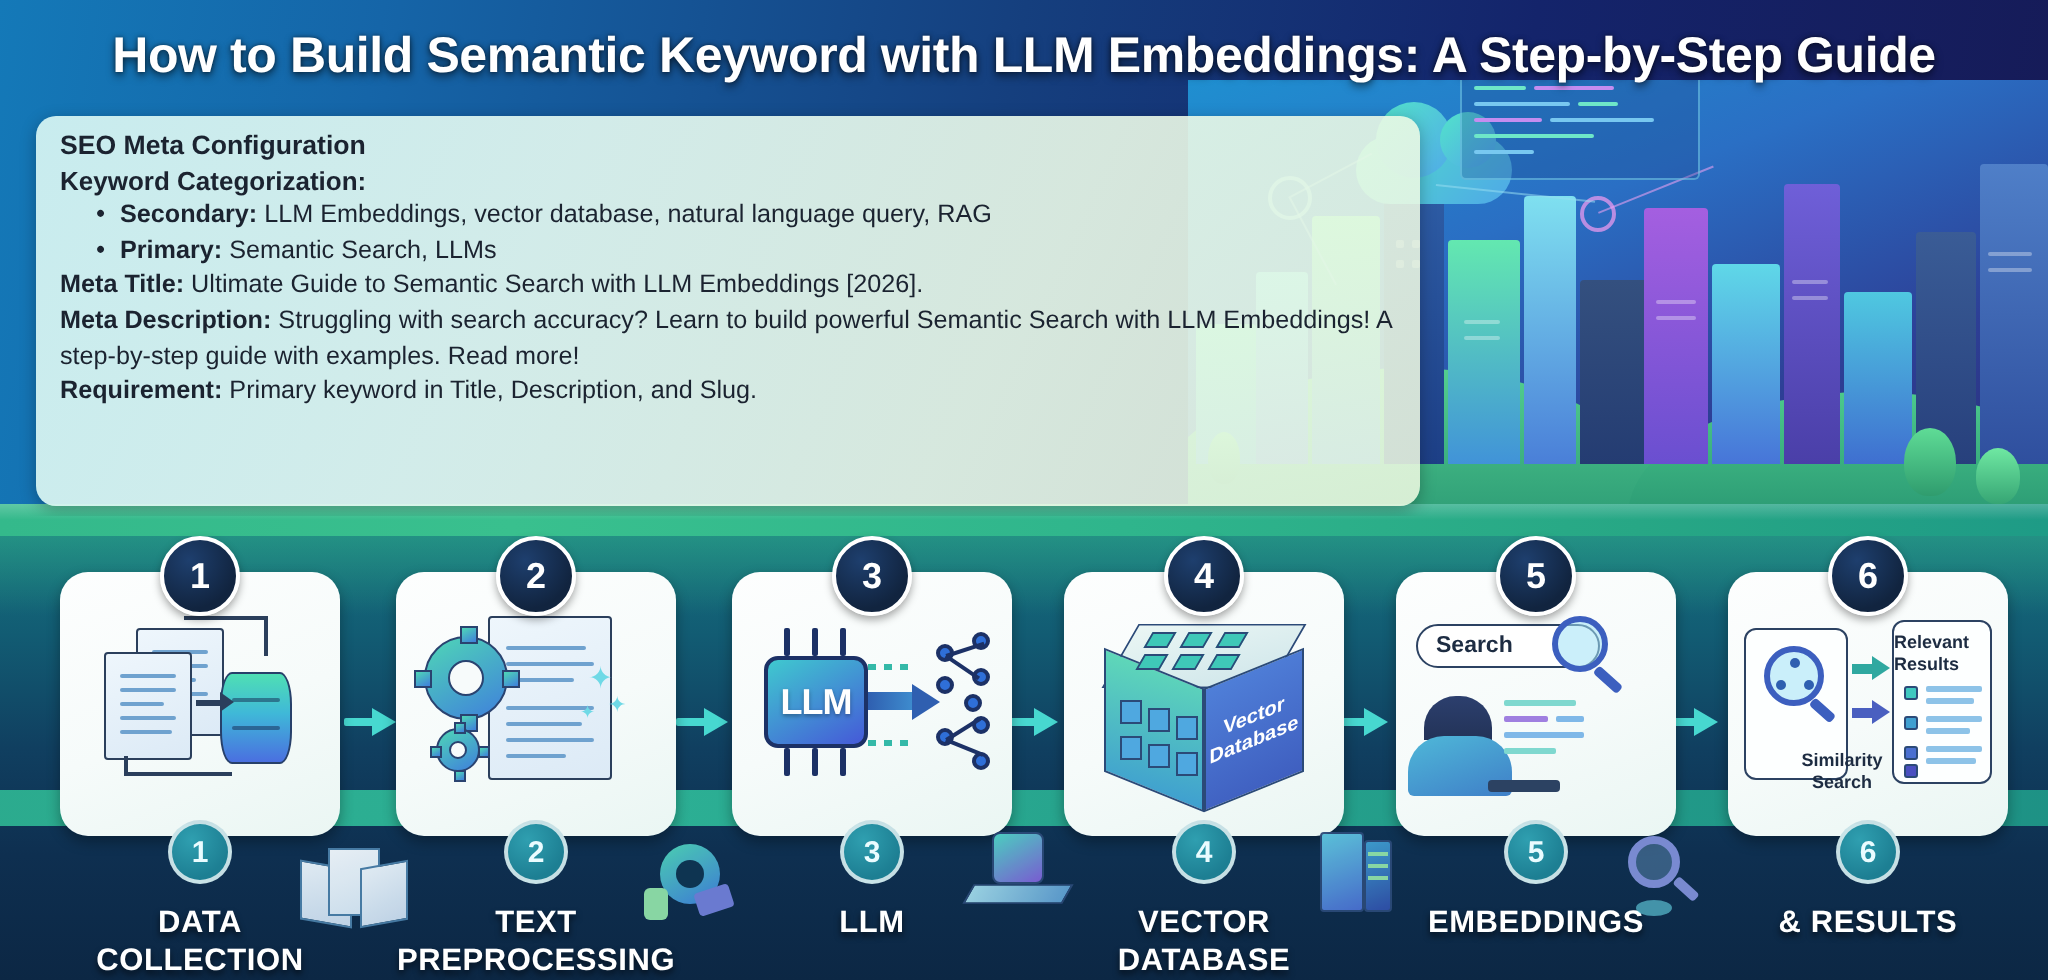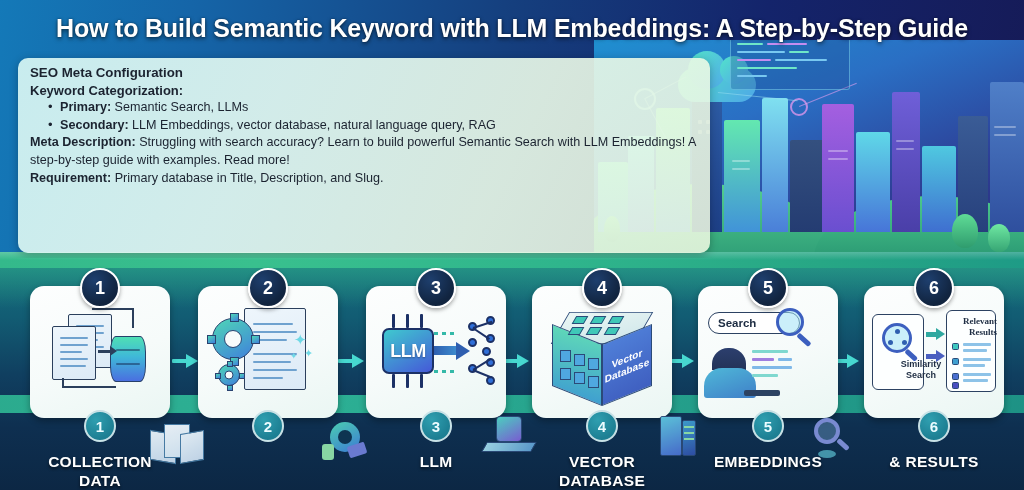--- a/index.html
+++ b/index.html
@@ -270,25 +270,26 @@
       <div class="tree" style="right:46px; bottom:10px; width:26px; height:34px; background:linear-gradient(180deg,#5fdc96,#2f9c6e);"></div>
       <div class="tree" style="right:14px; bottom:6px; width:22px; height:28px; background:linear-gradient(180deg,#6fe8a2,#36a574);"></div>
     </div>
 
     <div class="title">How to Build Semantic Keyword with LLM Embeddings: A Step-by-Step Guide</div>
 
     <div class="seo-panel">
       <div class="ttl">SEO Meta Configuration</div>
       <div class="sub">Keyword Categorization:</div>
       <ul>
+        <li><b>Secondary:</b> <span>LLM Embeddings, vector database, natural language query, RAG</span></li>
         <li><b>Primary:</b> <span>Semantic Search, LLMs</span></li>
-        <li><b>Secondary:</b> <span>LLM Embeddings, vector database, natural language query, RAG</span></li>
       </ul>
+      <div><b>Meta Title:</b> <span>Ultimate Guide to Semantic Search with LLM Embeddings [2026].</span></div>
       <div><b>Meta Description:</b> <span>Struggling with search accuracy? Learn to build powerful Semantic Search with LLM Embeddings! A step-by-step guide with examples. Read more!</span></div>
-      <div><b>Requirement:</b> <span>Primary database in Title, Description, and Slug.</span></div>
+      <div><b>Requirement:</b> <span>Primary keyword in Title, Description, and Slug.</span></div>
     </div>
   </div>
 
   <div class="green-band"></div>
   <div class="lower"></div>
   <div class="shelf"></div>
 
   <div class="steps">
 
     <div class="arrow" style="left:172px;">
@@ -331,22 +332,22 @@
       <div class="ic" style="left:86px;top:63px;width:24px;height:2px;background:rgba(20,40,80,.5);border-radius:1px;"></div>
       <div class="ic" style="left:86px;top:77px;width:24px;height:2px;background:rgba(20,40,80,.5);border-radius:1px;"></div>
       <div class="ic" style="left:68px; top:64px; width:12px; height:2.5px;background:#2b3f5c;"></div>
       <div class="ic" style="left:80px; top:60px; width:0;height:0;border-left:7px solid #2b3f5c;border-top:5px solid transparent;border-bottom:5px solid transparent;"></div>
       <div class="ic" style="left:62px; top:22px; width:42px; height:2px;background:#2b3f5c;"></div>
       <div class="ic" style="left:102px;top:22px; width:2px; height:20px;background:#2b3f5c;"></div>
       <div class="ic" style="left:32px; top:100px;width:54px; height:2px;background:#2b3f5c;"></div>
       <div class="ic" style="left:32px; top:92px; width:2px;  height:10px;background:#2b3f5c;"></div>
       <div class="mini-badge">1</div>
       <div class="caption" style="left:-5px;">
+        <div>DATA</div>
         <div>COLLECTION</div>
-        <div>DATA</div>
       </div>
     </div>
 
     <div class="step" style="left:198px;">
       <div class="badge">2</div>
       <div class="ic doc" style="left:46px; top:22px; width:62px; height:82px;">
         <div class="ln" style="left:8px;top:14px;width:40px;"></div>
         <div class="ln" style="left:8px;top:22px;width:44px;"></div>
         <div class="ln" style="left:8px;top:30px;width:34px;"></div>
         <div class="ln" style="left:8px;top:44px;width:44px;"></div>
@@ -365,20 +366,24 @@
         <div class="hole" style="width:9px;height:9px;"></div>
         <div class="tooth" style="left:8px;top:-4px;width:6px;height:6px;"></div>
         <div class="tooth" style="left:8px;top:20px;width:6px;height:6px;"></div>
         <div class="tooth" style="left:-4px;top:8px;width:6px;height:6px;"></div>
         <div class="tooth" style="left:20px;top:8px;width:6px;height:6px;"></div>
       </div>
       <div class="sparkle" style="left:96px; top:46px; font-size:15px;">✦</div>
       <div class="sparkle" style="left:106px;top:62px; font-size:11px;">✦</div>
       <div class="sparkle" style="left:92px; top:66px; font-size:9px;">✦</div>
       <div class="mini-badge">2</div>
+      <div class="caption" style="left:-5px;">
+        <div>TEXT</div>
+        <div>PREPROCESSING</div>
+      </div>
     </div>
 
     <div class="step" style="left:366px;">
       <div class="badge">3</div>
       <div class="ic chip" style="left:16px; top:42px; width:52px; height:46px;">
         <span>LLM</span>
       </div>
       <div class="pin" style="left:26px;top:28px;width:3px;height:14px;"></div>
       <div class="pin" style="left:40px;top:28px;width:3px;height:14px;"></div>
       <div class="pin" style="left:54px;top:28px;width:3px;height:14px;"></div>
@@ -458,31 +463,31 @@
     </div>
 
     <div class="step" style="left:864px;">
       <div class="badge">6</div>
       <div class="ic panelbox" style="left:8px; top:28px; width:52px; height:76px;">
         <div class="mag-ring" style="left:9px; top:8px; width:30px; height:30px;"></div>
         <div class="mag-handle" style="left:33px; top:33px; width:14px; height:5px; transform:rotate(42deg);"></div>
         <div style="position:absolute;left:22px;top:14px;width:5px;height:5px;border-radius:50%;background:#2f5fb0;"></div>
         <div style="position:absolute;left:15px;top:25px;width:5px;height:5px;border-radius:50%;background:#2f5fb0;"></div>
         <div style="position:absolute;left:29px;top:25px;width:5px;height:5px;border-radius:50%;background:#2f5fb0;"></div>
-        <div style="position:absolute;left:48px;top:44px;font-size:9px;font-weight:bold;color:#1d2c42;text-align:center;width:52px;line-height:11px;transform:translateX(-26px);">
+        <div style="position:absolute;left:48px;top:60px;font-size:9px;font-weight:bold;color:#1d2c42;text-align:center;width:52px;line-height:11px;transform:translateX(-26px);">
           <div>Similarity</div>
           <div>Search</div>
         </div>
       </div>
       <div class="ic" style="left:62px;top:46px;width:12px;height:5px;background:#2fa8a0;"></div>
       <div class="ic" style="left:72px;top:42px;width:0;height:0;border-left:9px solid #2fa8a0;border-top:6px solid transparent;border-bottom:6px solid transparent;"></div>
       <div class="ic" style="left:62px;top:68px;width:12px;height:5px;background:#4a5fc0;"></div>
       <div class="ic" style="left:72px;top:64px;width:0;height:0;border-left:9px solid #4a5fc0;border-top:6px solid transparent;border-bottom:6px solid transparent;"></div>
       <div class="ic panelbox" style="left:82px; top:24px; width:50px; height:82px;">
-        <div style="position:absolute;left:0;top:5px;width:50px;font-size:9px;font-weight:bold;color:#1d2c42;text-align:right;line-height:11px;font-family:Liberation Serif, serif;">
+        <div style="position:absolute;left:0;top:5px;width:50px;font-size:9px;font-weight:bold;color:#1d2c42;text-align:left;line-height:11px;">
           <div>Relevant</div>
           <div>Results</div>
         </div>
         <div class="res-sq" style="left:5px;top:32px;background:#3fc8c0;border:1px solid #2b4a78;"></div>
         <div class="res-row" style="left:16px;top:32px;width:28px;"></div>
         <div class="res-row" style="left:16px;top:38px;width:24px;"></div>
         <div class="res-sq" style="left:5px;top:47px;background:#3f9fd0;border:1px solid #2b4a78;"></div>
         <div class="res-row" style="left:16px;top:47px;width:28px;"></div>
         <div class="res-row" style="left:16px;top:53px;width:22px;"></div>
         <div class="res-sq" style="left:5px;top:62px;background:#4a6fd0;border:1px solid #2b4a78;"></div>

